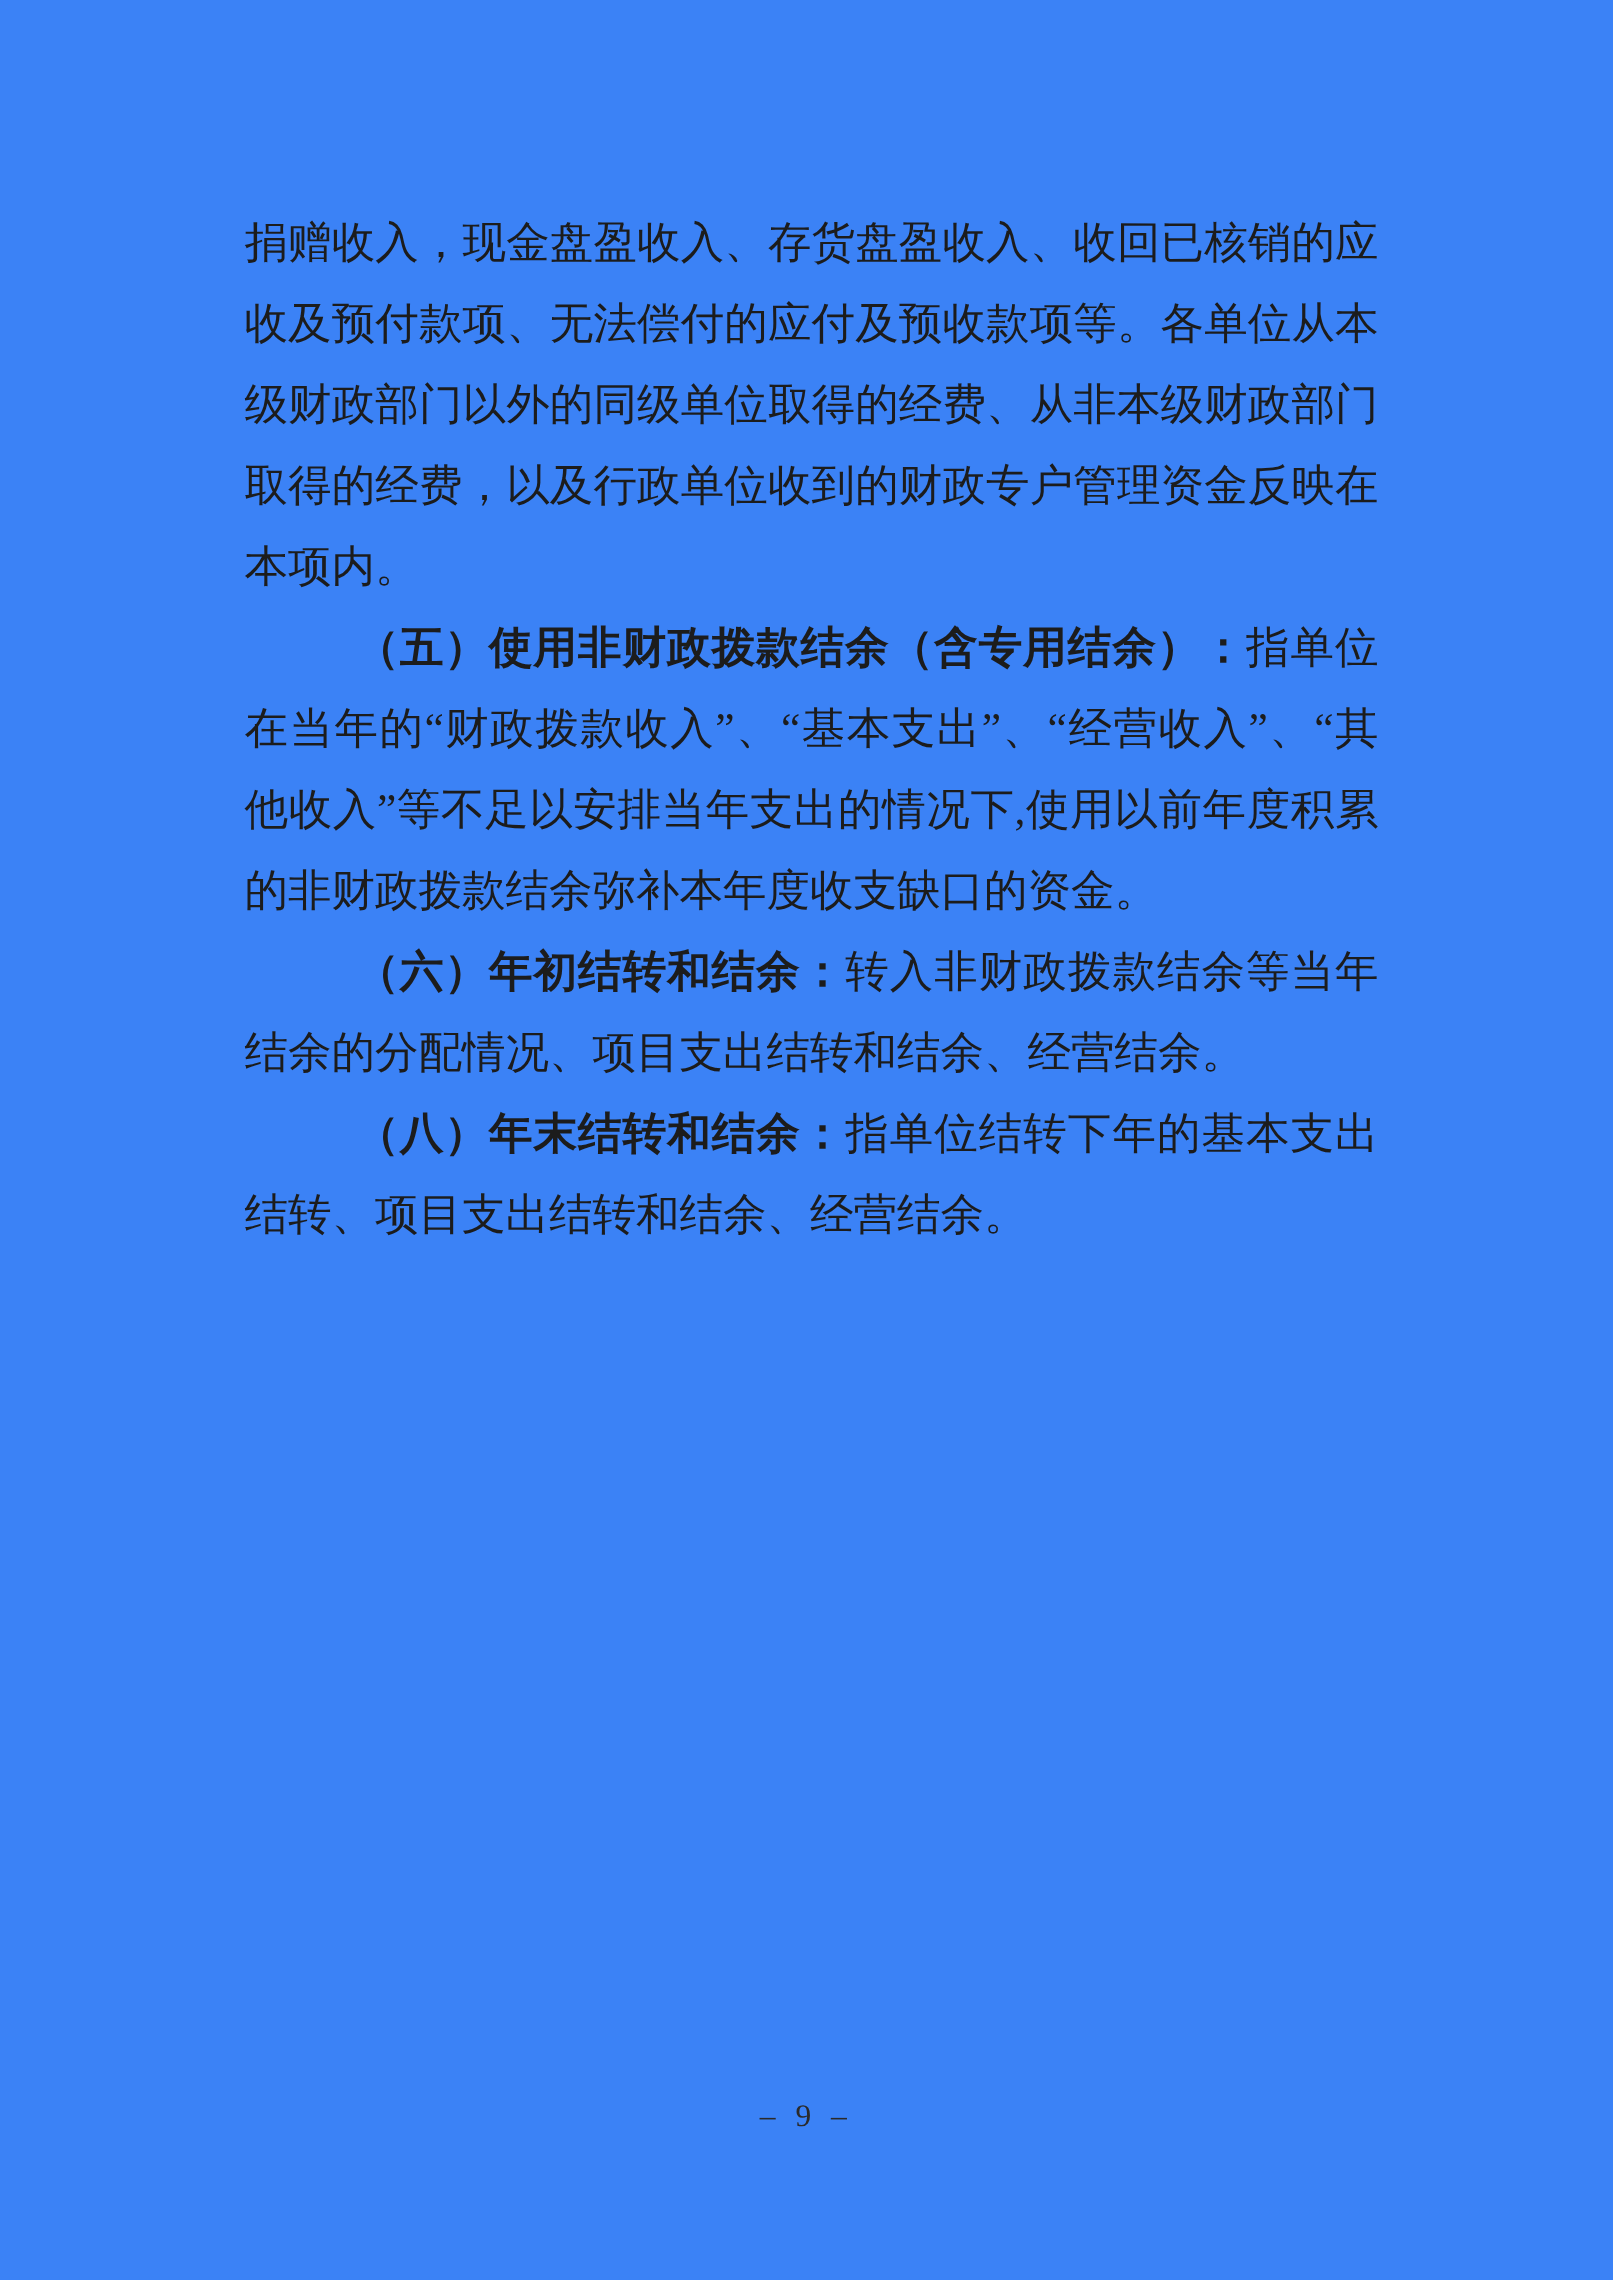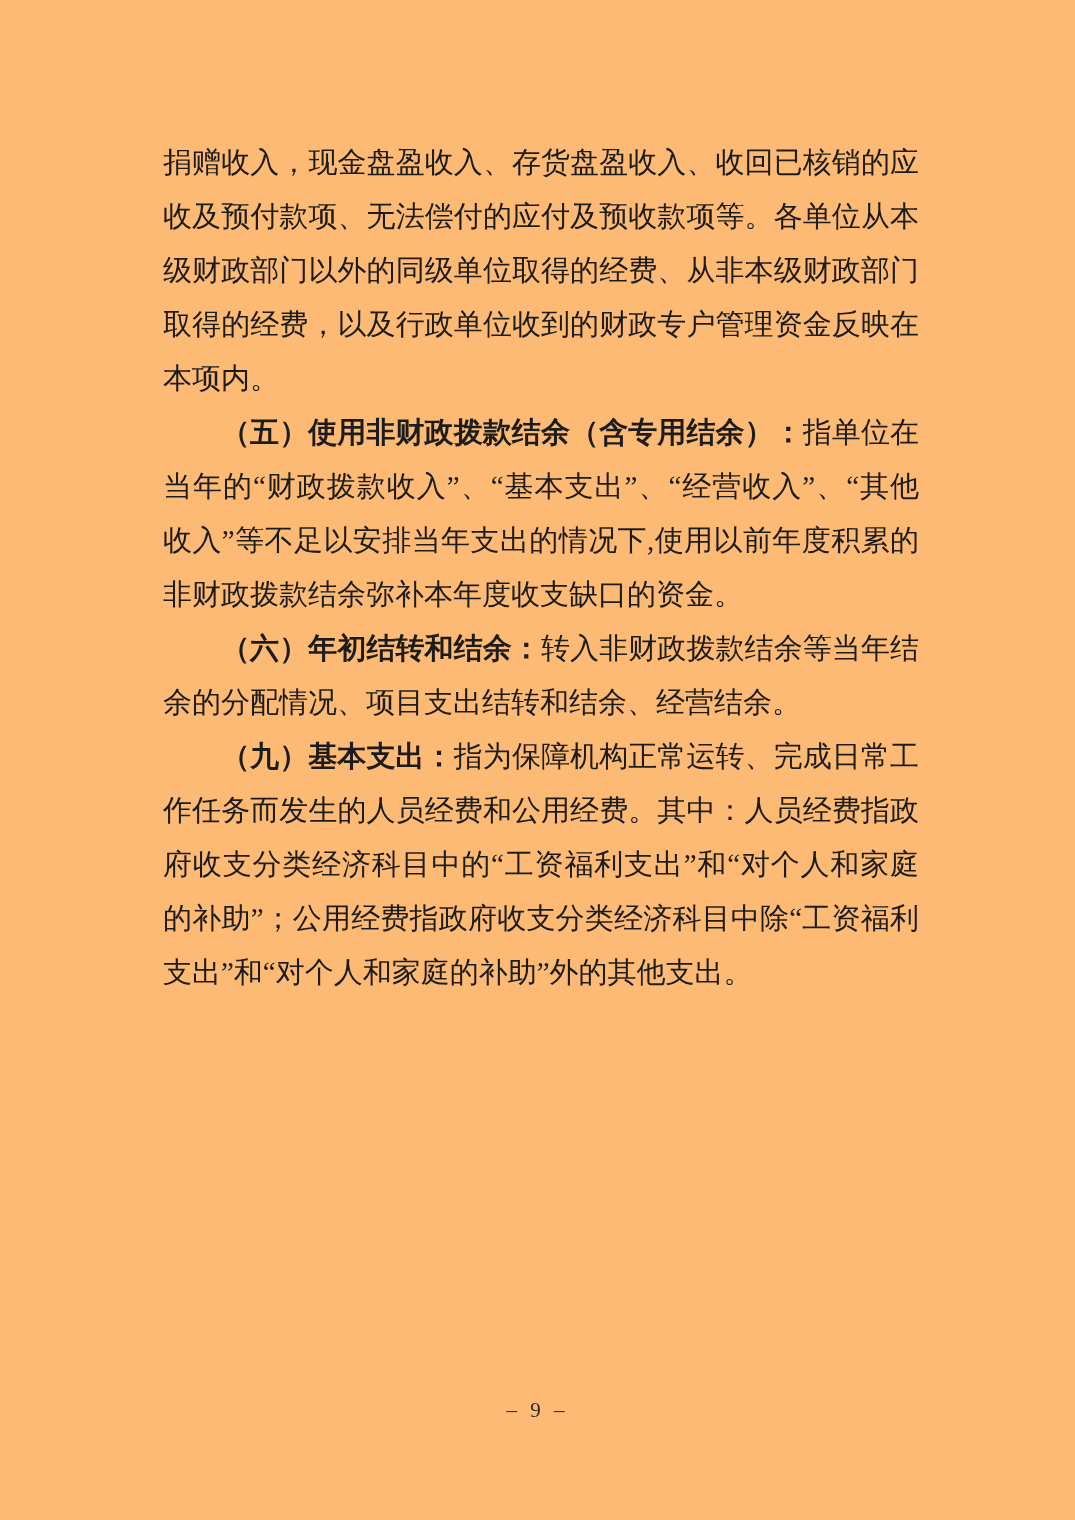--- a/index.html
+++ b/index.html
@@ -7,41 +7,42 @@
     width: 1075px;
     height: 1520px;
     background: #ffffff;
     font-family: "Liberation Serif", "DejaVu Serif", serif;
     position: relative;
     overflow: hidden;
   }
   .page {
     position: absolute;
     inset: 0;
-    background: #fdba74;
+    background: #3b82f6;
   }
   .doc-body {
     position: absolute;
     left: 163px;
     top: 135px;
     width: 756px;
     color: #1c1c1c;
     font-size: 29px;
     line-height: 54px;
     text-align: justify;
     text-justify: inter-ideograph;
   }
   .doc-body p {
     margin: 0;
   }
   .doc-body p.indent {
     text-indent: 58px;
   }
   .lead {
     font-weight: bold;
+    margin-left: 16px;
   }
   .page-number {
     position: absolute;
     top: 1398px;
     left: 0;
     width: 100%;
     text-align: center;
     font-size: 21px;
     color: #2a2a2a;
     letter-spacing: 4px;
@@ -54,21 +55,21 @@
 
   <div class="doc-body">
 
     <p><span>捐赠收入，现金盘盈收入、存货盘盈收入、收回已核销的应收及预付款项、无法偿付的应付及预收款项等。各单位从本级财政部门以外的同级单位取得的经费、从非本级财政部门取得的经费，以及行政单位收到的财政专户管理资金反映在本项内。</span></p>
 
     <p class="indent"><span class="lead">（五）使用非财政拨款结余（含专用结余）：</span><span>指单位在当年的“财政拨款收入”、“基本支出”、“经营收入”、“其他收入”等不足以安排当年支出的情况下,使用以前年度积累的非财政拨款结余弥补本年度收支缺口的资金。</span></p>
 
     <p class="indent"><span class="lead">（六）年初结转和结余：</span><span>转入非财政拨款结余等当年结余的分配情况、项目支出结转和结余、经营结余。</span></p>
 
 
+    <p class="indent"><span class="lead">（八）年末结转和结余：</span><span>指单位结转下年的基本支出结转、项目支出结转和结余、经营结余。</span></p>
 
-    <p class="indent"><span class="lead">（九）基本支出：</span><span>指为保障机构正常运转、完成日常工作任务而发生的人员经费和公用经费。其中：人员经费指政府收支分类经济科目中的“工资福利支出”和“对个人和家庭的补助”；公用经费指政府收支分类经济科目中除“工资福利支出”和“对个人和家庭的补助”外的其他支出。</span></p>
 
 
   </div>
 
   <div class="page-number">– 9 –</div>
 
 </div>
 
 </body></html>

